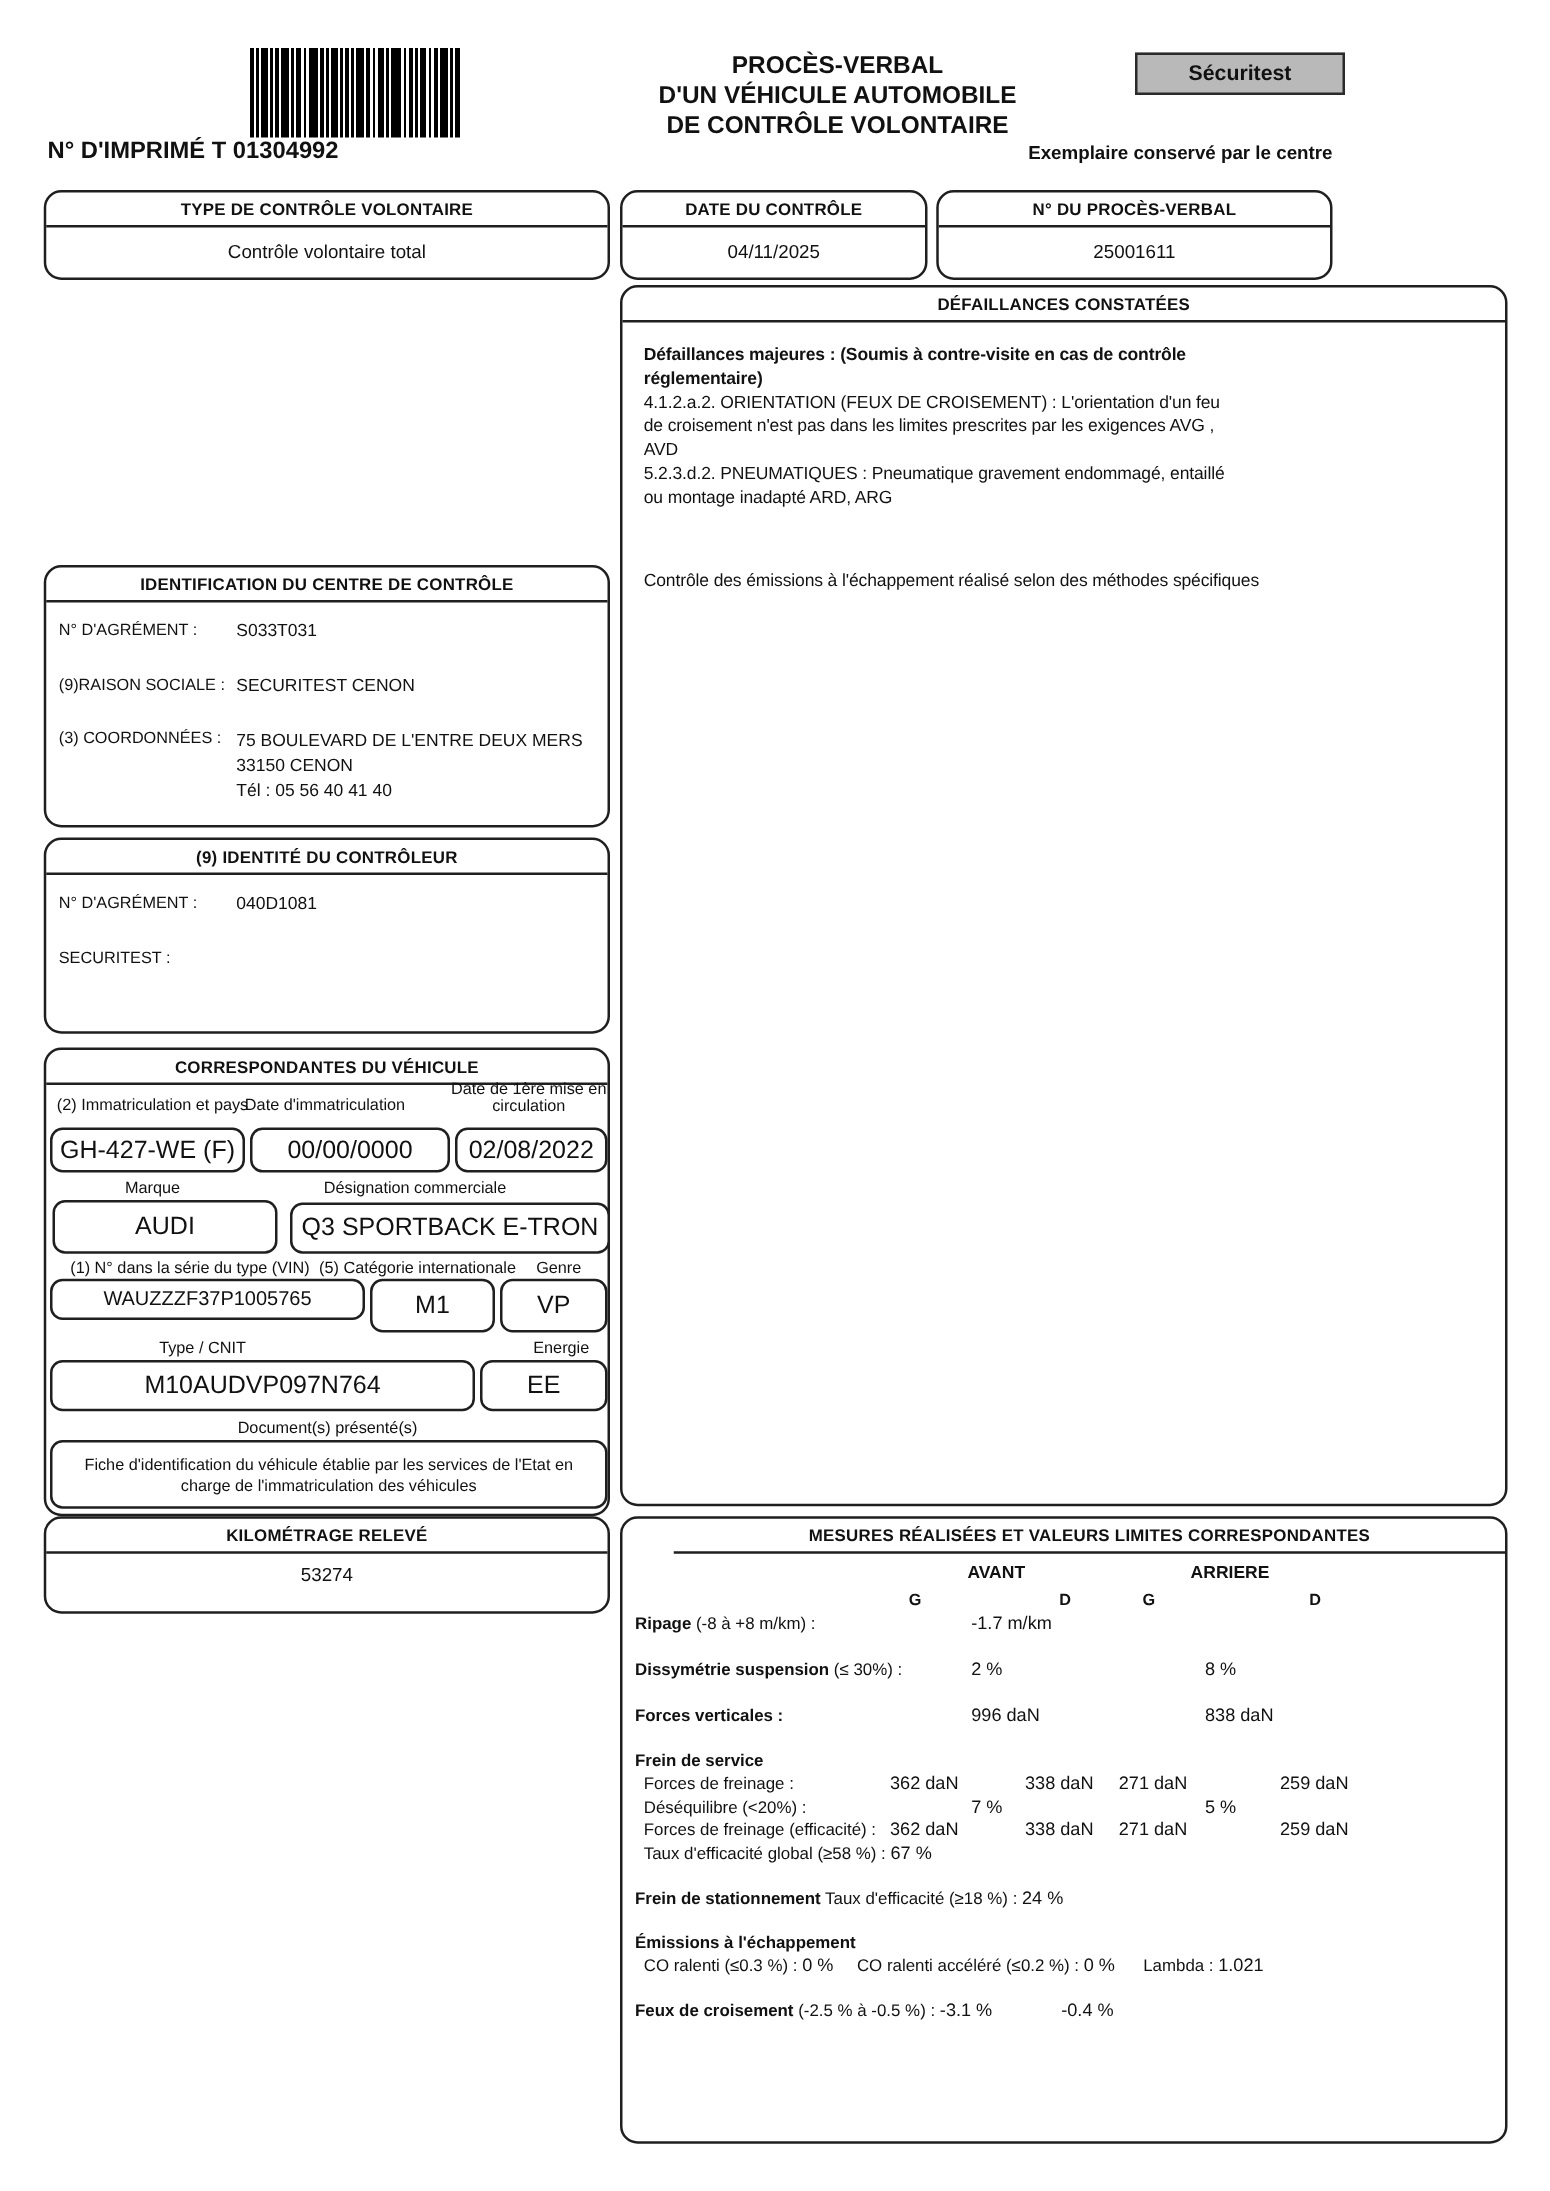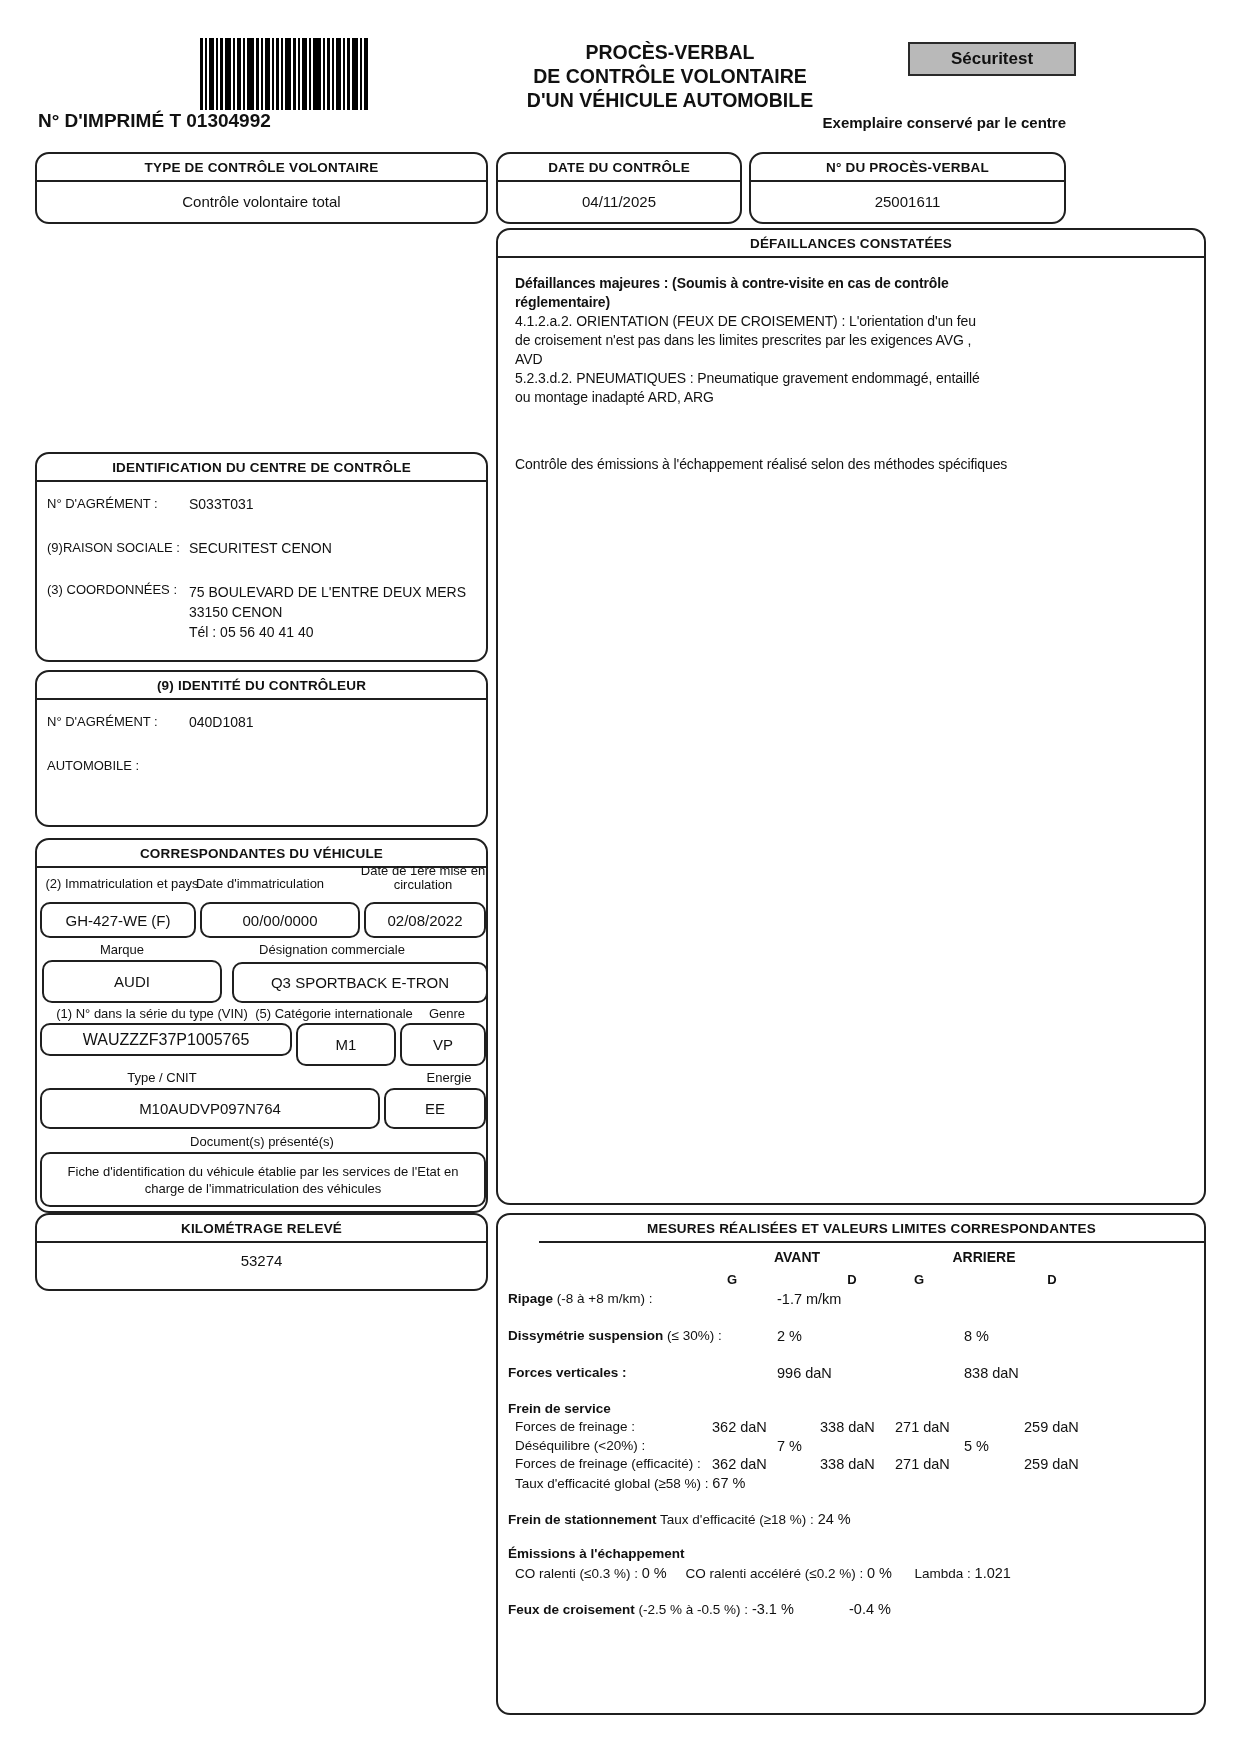--- a/index.html
+++ b/index.html
@@ -13,21 +13,21 @@
 
   
   .box { position:absolute; border:2px solid #1f1f1f; border-radius:14px; background:#fff; }
   .box-header {
     border-bottom:2px solid #1f1f1f; font-weight:bold; text-align:center;
     font-size:13.5px; padding:6px 4px 5px 4px; letter-spacing:.2px;
   }
   .box-value { text-align:center; font-size:15px; padding-top:11px; }
 
   .innerbox { position:absolute; border:2px solid #1f1f1f; border-radius:10px; background:#fff;
-    display:flex; align-items:center; justify-content:center; font-size:15px; }
+    display:flex; align-items:center; justify-content:center; font-size:20px; }
 
   .lbl { position:absolute; font-size:13px; text-align:center; line-height:14px; }
 
   
   .printed-no { position:absolute; left:38px; top:110px; font-size:19px; font-weight:bold; }
   .title { position:absolute; left:470px; top:40px; width:400px; text-align:center;
     font-size:19.5px; font-weight:bold; line-height:24px; }
   .brandbox { position:absolute; left:908px; top:42px; width:168px; height:34px;
     background:#b9b9b9; border:2px solid #2a2a2a; display:flex; align-items:center; justify-content:center;
     font-size:17px; font-weight:bold; }
@@ -94,22 +94,22 @@
         <rect x="152" width="6" height="72"></rect>
         <rect x="160" width="2" height="72"></rect>
       <rect x="164" width="4" height="72"></rect>
     </g>
   </svg>
 
   <div class="printed-no">N° D'IMPRIMÉ T 01304992</div>
 
   <div class="title">
     <div>PROCÈS-VERBAL</div>
+    <div>D'UN VÉHICULE AUTOMOBILE</div>
     <div>DE CONTRÔLE VOLONTAIRE</div>
-    <div>D'UN VÉHICULE AUTOMOBILE</div>
   </div>
 
   <div class="brandbox">Sécuritest</div>
   <div class="copy-note">Exemplaire conservé par le centre</div>
 
   <div class="box" style="left:35px;top:152px;width:453px;height:72px;">
     <div class="box-header">TYPE DE CONTRÔLE VOLONTAIRE</div>
     <div class="box-value">Contrôle volontaire total</div>
   </div>
   <div class="box" style="left:496px;top:152px;width:246px;height:72px;">
@@ -152,21 +152,21 @@
     </div>
   </div>
 
   <div class="box" style="left:35px;top:670px;width:453px;height:157px;">
     <div class="box-header">(9) IDENTITÉ DU CONTRÔLEUR</div>
     <div class="frow" style="top:42px;">
       <span class="k">N° D'AGRÉMENT :</span>
       <span class="v">040D1081</span>
     </div>
     <div class="frow" style="top:86px;">
-      <span class="k">AUTOMOBILE :</span>
+      <span class="k">SECURITEST :</span>
     </div>
   </div>
 
   <div class="box" style="left:35px;top:838px;width:453px;height:375px;">
     <div class="box-header">CORRESPONDANTES DU VÉHICULE</div>
 
     <div class="lbl" style="left:5px;top:37px;width:160px;">(2) Immatriculation et pays</div>
     <div class="lbl" style="left:148px;top:37px;width:150px;">Date d'immatriculation</div>
     <div class="lbl" style="left:322px;top:24px;width:128px;">Date de 1ère mise en circulation</div>
 

